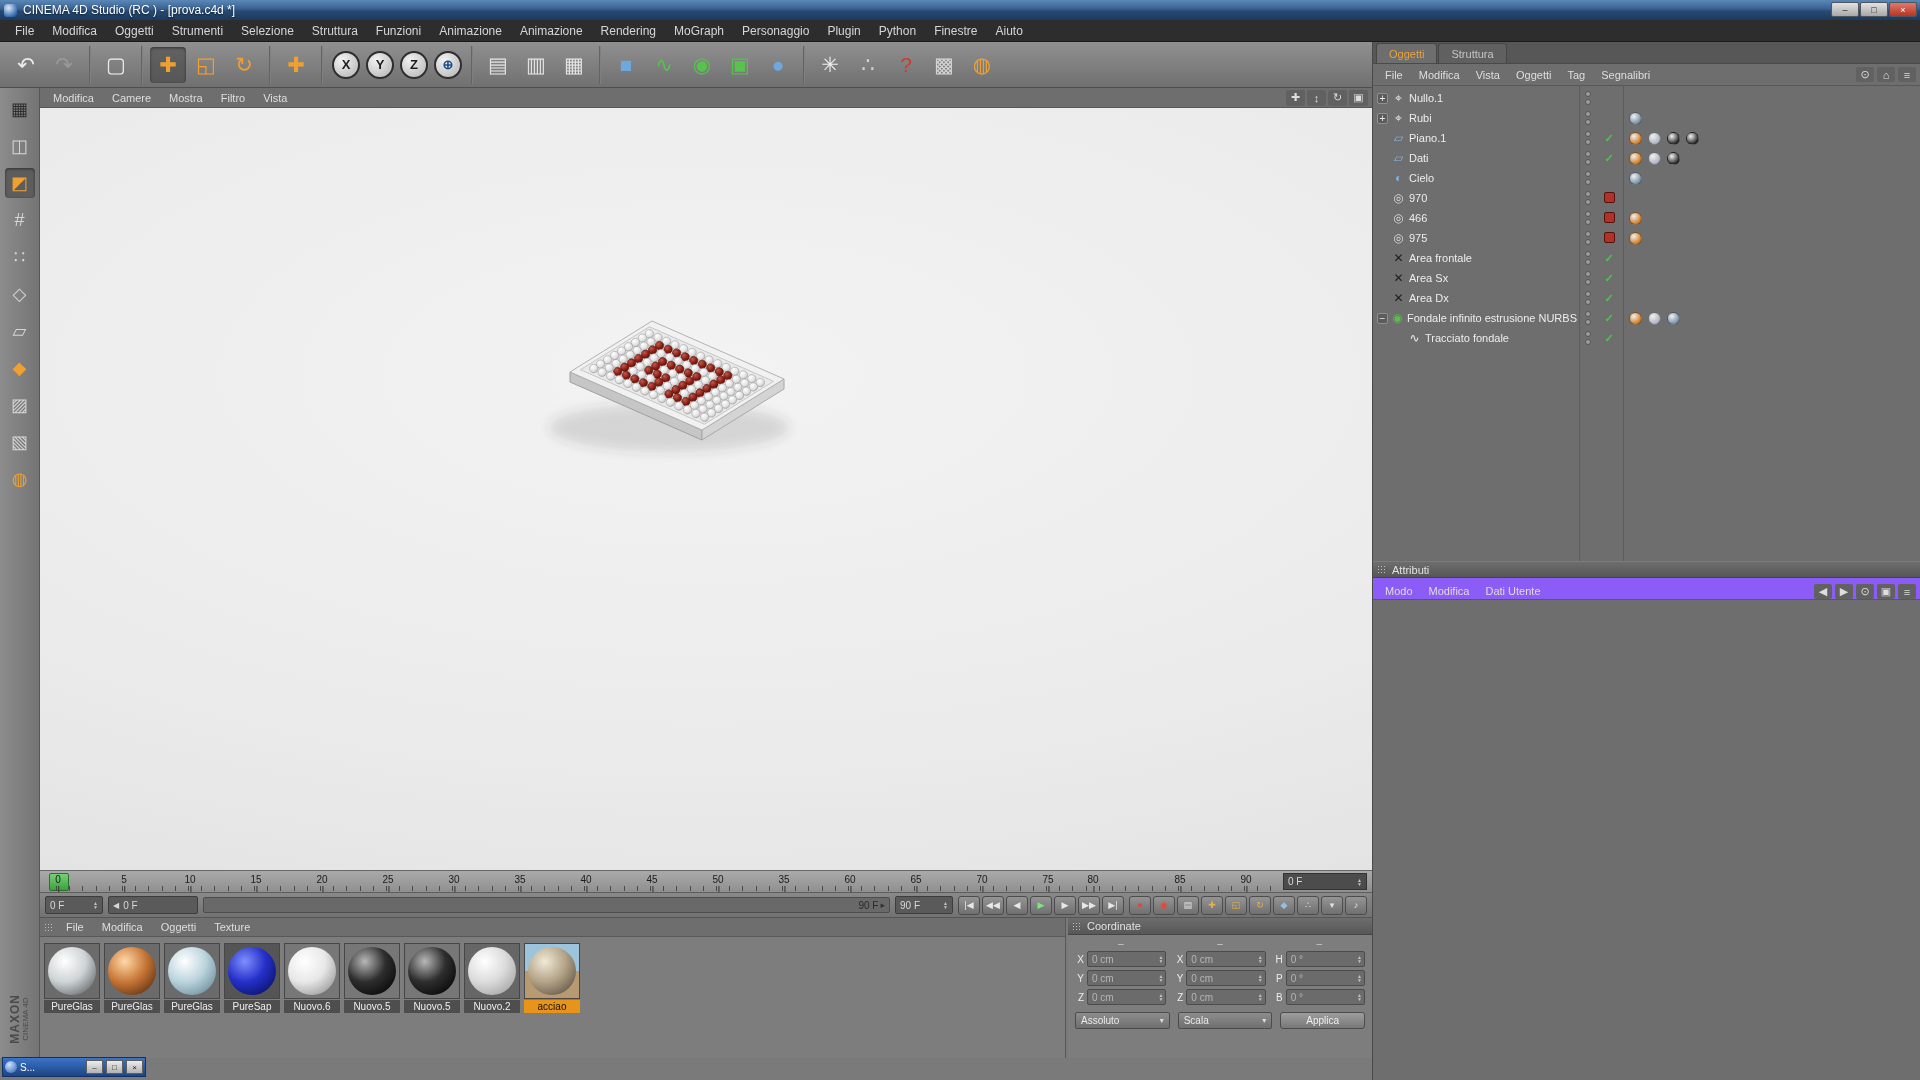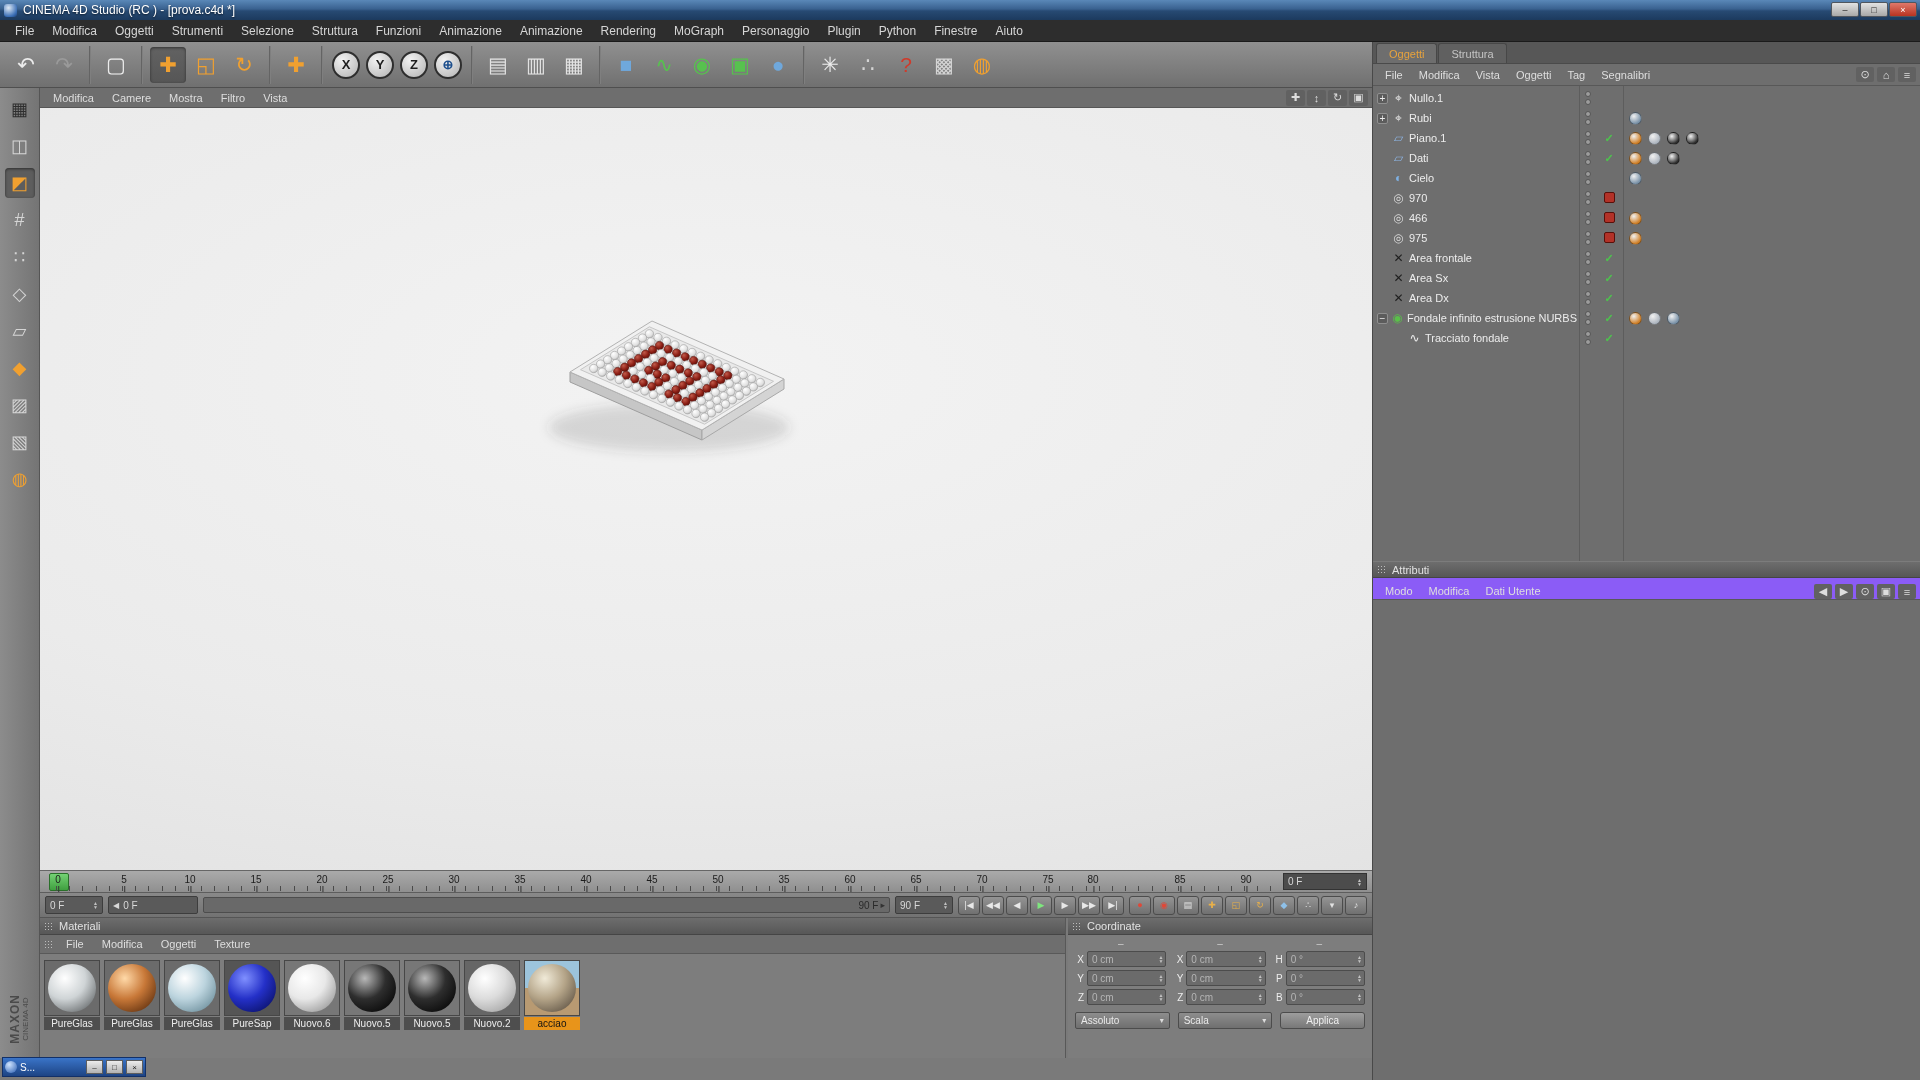--- a/index.html
+++ b/index.html
@@ -459,24 +459,20 @@
         <div class="tbtn" style="color: rgb(232, 176, 74);">◱</div>
         <div class="tbtn" style="color: rgb(232, 176, 74);">↻</div>
         <div class="tbtn" style="color: rgb(142, 192, 232);">◆</div>
         <div class="tbtn" style="color: rgb(226, 226, 226);">∴</div>
         <div class="tbtn" style="color: rgb(226, 226, 226);">▾</div>
         <div class="tbtn" style="color: rgb(226, 226, 226);">♪</div>
       </div>
   </div>
 
   <div class="materials">
-    <div class="panel-header">
-      <div class="grip"></div>
-      <div>Materiali</div>
-    </div>
     <div class="mat-bar">
       <div class="grip"></div>
       <div style="display:flex" id="mat-menu">
           <div class="mi">File</div>
           <div class="mi">Modifica</div>
           <div class="mi">Oggetti</div>
           <div class="mi">Texture</div>
         </div>
     </div>
     <div id="mat-items">

